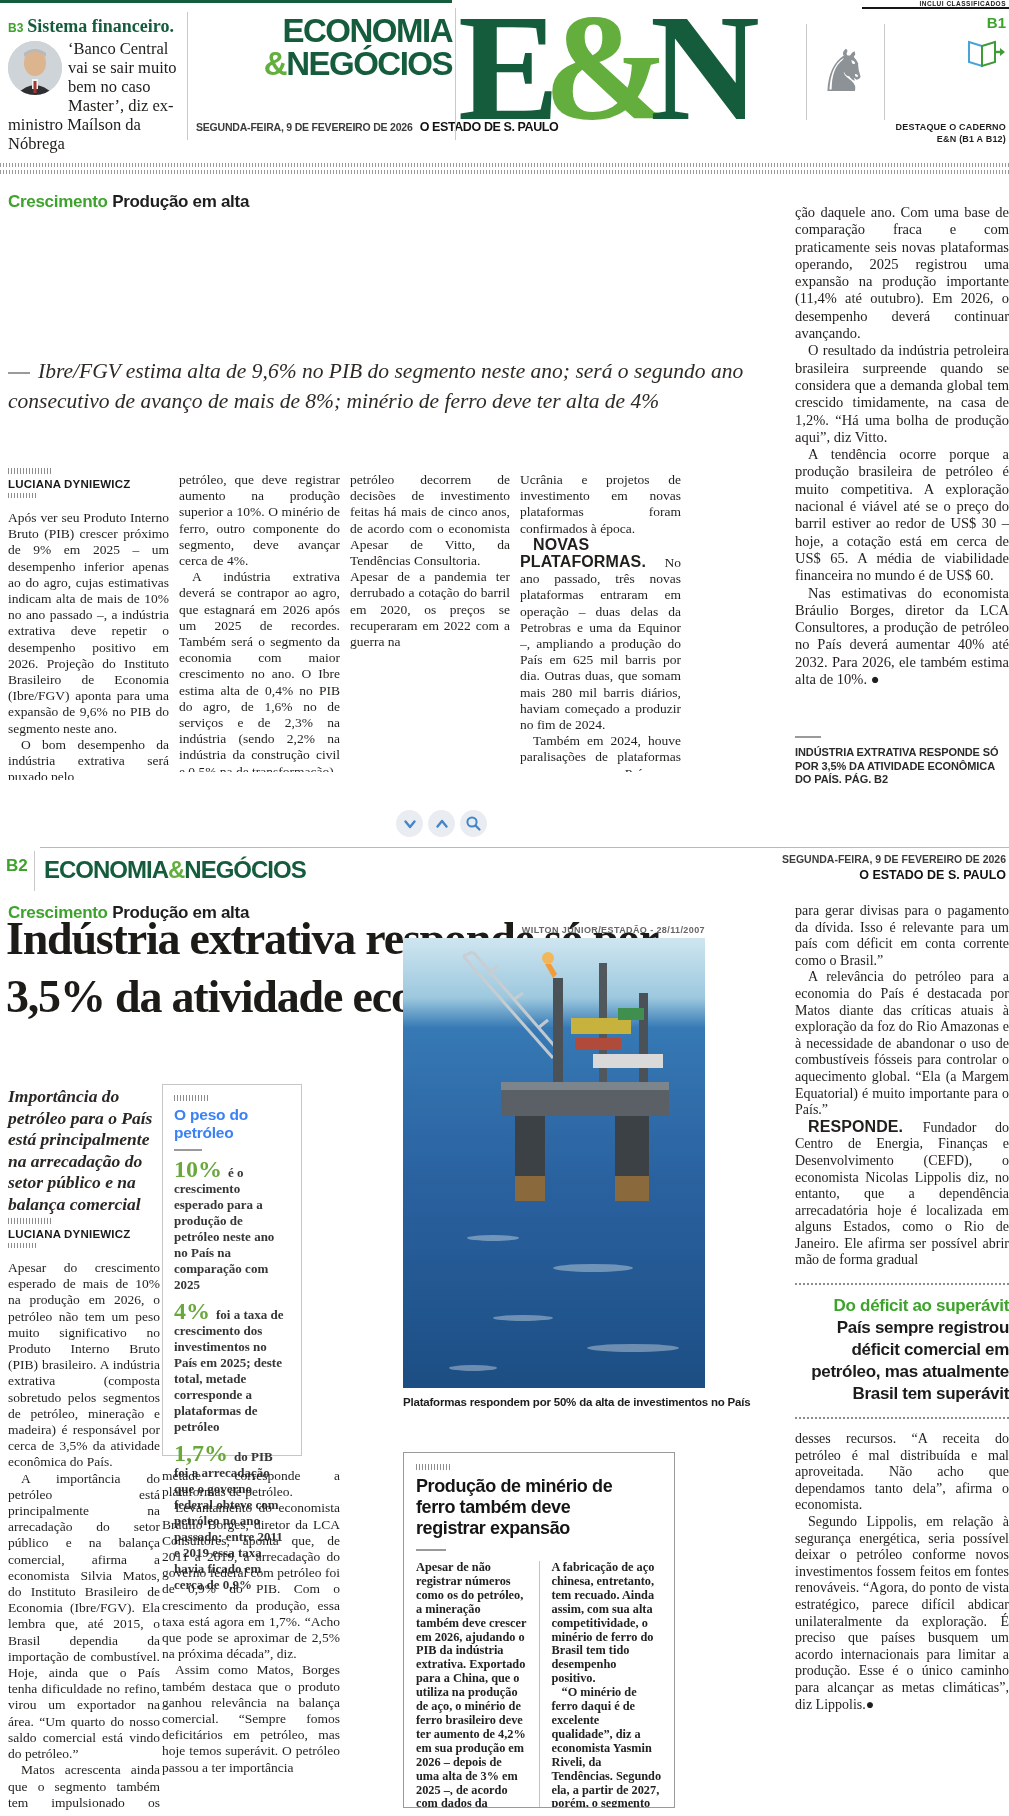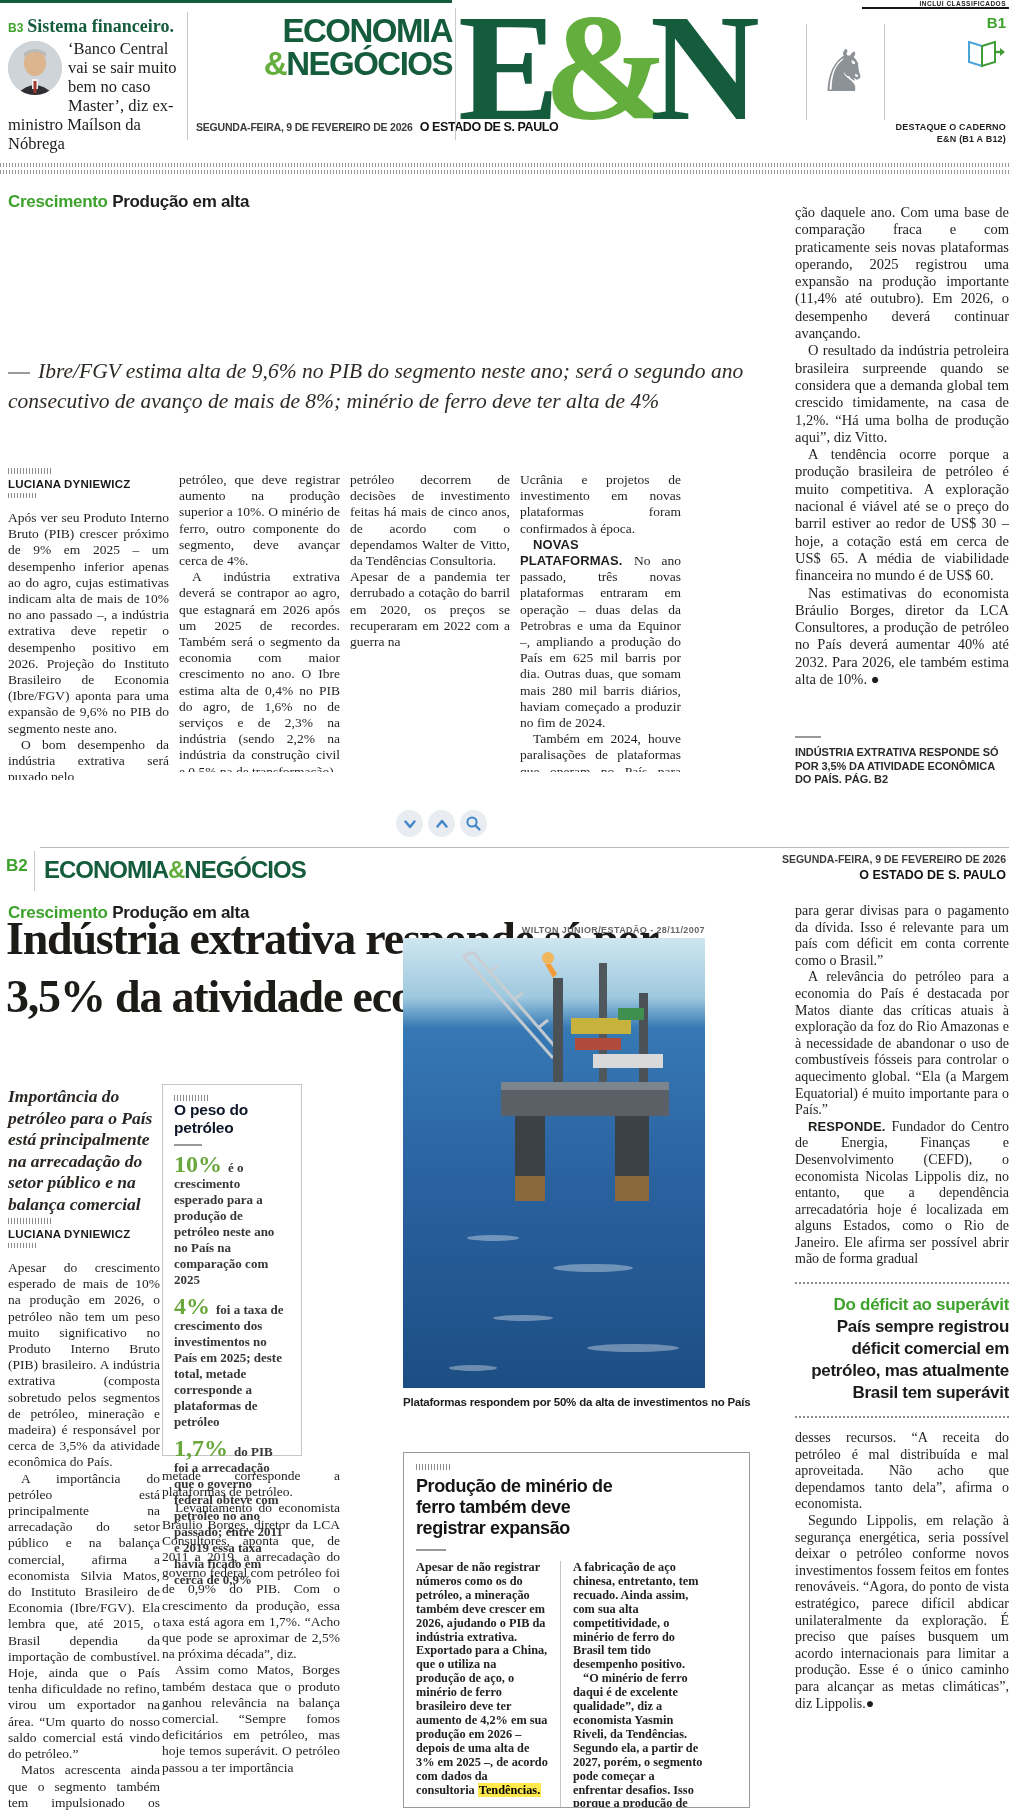--- a/index.html
+++ b/index.html
@@ -44,21 +44,21 @@
   .kicker .k2{color:#1e1e1e;}
   .headline{font:700 46px/56px "Liberation Serif",serif;letter-spacing:-1.2px;color:#1d1b17;}
   .deck{font:italic 400 21.5px/30px "Liberation Serif",serif;color:#2e2a26;text-indent:30px;}
   .deck-dash{width:22px;height:2px;background:#9a9a9a;}
   
   .col{font:400 13.5px/16.2px "Liberation Serif",serif;text-align:justify;overflow:hidden;}
   .col .para{margin:0;}
   .col .para + .para{text-indent:13px;}
   .byline{font:800 11.5px "Liberation Sans",sans-serif;color:#1a1a1a;letter-spacing:.2px;margin:4px 0 0 0;}
   .body-start{margin-top:12px;}
-  .lead-in{font-family:"Liberation Sans",sans-serif;font-weight:800;font-size:13px;letter-spacing:.1px;}
+  .lead-in{font-family:"Liberation Sans",sans-serif;font-weight:800;font-size:16px;letter-spacing:.1px;}
   mark{background:#ffe94d;padding:0 1px;}
   .quote-box{border-top:2px dotted #8c8c8c;border-bottom:2px dotted #8c8c8c;
              padding:9px 0 10px 0;margin:10px 0;text-align:right;}
   .quote-label{font:800 16px/20px "Liberation Sans",sans-serif;color:#3da32c;letter-spacing:-.3px;}
   .quote-text{font:800 15.5px/19px "Liberation Sans",sans-serif;color:#1c1c1c;letter-spacing:-.3px;}
   .end-line{width:26px;height:2px;background:#9a9a9a;}
   .footer-ref{font:800 11px/13.5px "Liberation Sans",sans-serif;color:#2b2b2b;letter-spacing:-.1px;}
   
   .viewer{left:396px;top:810px;display:flex;gap:5px;}
   .vbtn{width:27px;height:27px;border-radius:50%;background:#e9edf1;border:none;display:flex;
@@ -66,21 +66,21 @@
   
   .b2-line{left:40px;top:847px;width:969px;height:1px;background:#b9b9b9;}
   .b2-ref{left:6px;top:856px;font:800 17px "Liberation Sans",sans-serif;color:#3da32c;}
   .b2-masthead{left:44px;top:856px;font:900 24px "Liberation Sans",sans-serif;letter-spacing:-1px;color:#155c3d;}
   .b2-dates{left:704px;top:853px;width:302px;text-align:right;}
   .b2-date{font:600 10.5px "Liberation Sans",sans-serif;color:#3c3c3c;}
   .b2-paper{font:900 12.5px "Liberation Sans",sans-serif;color:#121212;margin-top:3px;}
   
   .lead-italic{font:italic 700 17.5px/21.5px "Liberation Serif",serif;color:#2a2724;}
   .statbox{border:1px solid #c6c6c6;padding:10px 11px;box-sizing:border-box;}
-  .statbox-title{font:800 15.5px "Liberation Sans",sans-serif;color:#0f172a;letter-spacing:-.2px;}
+  .statbox-title{font:800 15.5px "Liberation Sans",sans-serif;color:#3b82f6;margin-top:5px;letter-spacing:-.2px;}
   .statbox-rule{width:28px;height:2px;background:#9a9a9a;margin:7px 0 2px 0;}
   .stat-item{margin:10px 0 0 0;font:700 13px/16px "Liberation Serif",serif;color:#363636;text-align:left;}
   .stat-value{font:700 24px/16px "Liberation Serif",serif;color:#6aa83e;}
   .photo-credit{font:600 9px "Liberation Sans",sans-serif;color:#666;letter-spacing:.4px;text-align:right;}
   .photo-frame{width:302px;height:450px;margin-top:3px;position:relative;overflow:hidden;
                background:linear-gradient(to bottom,#cfe6f0 0,#9cc8de 60px,#3679b4 90px,#2a62a0 240px,#1c4e83 450px);}
   .photo-caption{font:800 11.5px "Liberation Sans",sans-serif;color:#1d1d1d;letter-spacing:-.2px;
                  margin-top:8px;white-space:nowrap;}
   .subbox{border:1.5px solid #9a9a9a;padding:11px 12px;box-sizing:border-box;background:#fff;overflow:hidden;}
   .subbox-title{font:800 18px/21px "Liberation Sans",sans-serif;color:#151515;letter-spacing:-.4px;
@@ -179,21 +179,21 @@
       </div>
   </div>
 
   <div class="abs col" style="left:179px;top:472px;width:161px;height:300px;">
       <p class="para">petróleo, que deve registrar aumento na produção superior a 10%. O minério de ferro, outro componente do segmento, deve avançar cerca de 4%.</p>
       <p class="para">A indústria extrativa deverá se contrapor ao agro, que estagnará em 2026 após um 2025 de recordes. Também será o segmento da economia com maior crescimento no ano. O Ibre estima alta de 0,4% no PIB do agro, de 1,6% no de serviços e de 2,3% na indústria (sendo 2,2% na indústria da construção civil e 0,5% na de transformação).</p>
     </div>
 
   <div class="abs col" style="left:350px;top:472px;width:160px;height:300px;">
     <div>
-        <p class="para">petróleo decorrem de decisões de investimento feitas há mais de cinco anos, de acordo com o dependamos Walter de Vitto, da Tendências Consultoria.</p>
+        <p class="para">petróleo decorrem de decisões de investimento feitas há mais de cinco anos, de acordo com o economista Apesar de Vitto, da Tendências Consultoria.</p>
       </div>
     <div>
         <p class="para">Apesar de a pandemia ter derrubado a cotação do barril em 2020, os preços se recuperaram em 2022 com a guerra na</p>
       </div>
   </div>
 
   <div class="abs col" style="left:520px;top:472px;width:161px;height:300px;">
       <p class="para">Ucrânia e projetos de investimento em novas plataformas foram confirmados à época.</p>
       <p class="para"><b class="lead-in">NOVAS PLATAFORMAS. </b>No ano passado, três novas plataformas entraram em operação – duas delas da Petrobras e uma da Equinor –, ampliando a produção do País em 625 mil barris por dia. Outras duas, que somam mais 280 mil barris diários, haviam começado a produzir no fim de 2024.</p>
       <p class="para">Também em 2024, houve paralisações de plataformas que operam no País para manutenção, o que diminuiu a produ-</p>
@@ -314,21 +314,21 @@
           <ellipse cx="190" cy="330" rx="40" ry="4"></ellipse>
           <ellipse cx="120" cy="380" rx="30" ry="3"></ellipse>
           <ellipse cx="230" cy="410" rx="46" ry="4"></ellipse>
           <ellipse cx="70" cy="430" rx="24" ry="3"></ellipse>
         </g>
       </svg>
     </div>
     <div class="photo-caption">Plataformas respondem por 50% da alta de investimentos no País</div>
   </div>
 
-  <div class="abs subbox" style="left:403px;top:1452px;width:347px;height:356px;">
+  <div class="abs subbox" style="left:403px;top:1452px;width:272px;height:356px;">
     <div class="mini-hatch" style="width:34px;"></div>
     <div class="subbox-title">Produção de minério de ferro também deve registrar expansão</div>
     <div class="subbox-rule"></div>
     <div class="subbox-cols">
       <div class="subcol">
           <p class="para">Apesar de não registrar números como os do petróleo, a mineração também deve crescer em 2026, ajudando o PIB da indústria extrativa. Exportado para a China, que o utiliza na produção de aço, o minério de ferro brasileiro deve ter aumento de 4,2% em sua produção em 2026 – depois de uma alta de 3% em 2025 –, de acordo com dados da consultoria <mark>Tendências.</mark></p>
         </div>
       <div class="subcol">
           <p class="para">A fabricação de aço chinesa, entretanto, tem recuado. Ainda assim, com sua alta competitividade, o minério de ferro do Brasil tem tido desempenho positivo.</p>
           <p class="para">“O minério de ferro daqui é de excelente qualidade”, diz a economista Yasmin Riveli, da Tendências. Segundo ela, a partir de 2027, porém, o segmento pode começar a enfrentar desafios. Isso porque a produção de minério de ferro deve aumentar na Guiné, acirrando a competição no mercado e podendo reduzir os preços.● L.D.</p>

